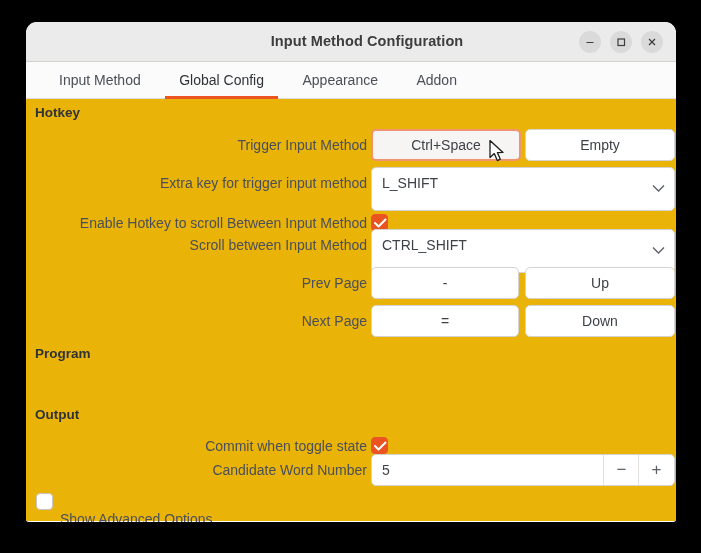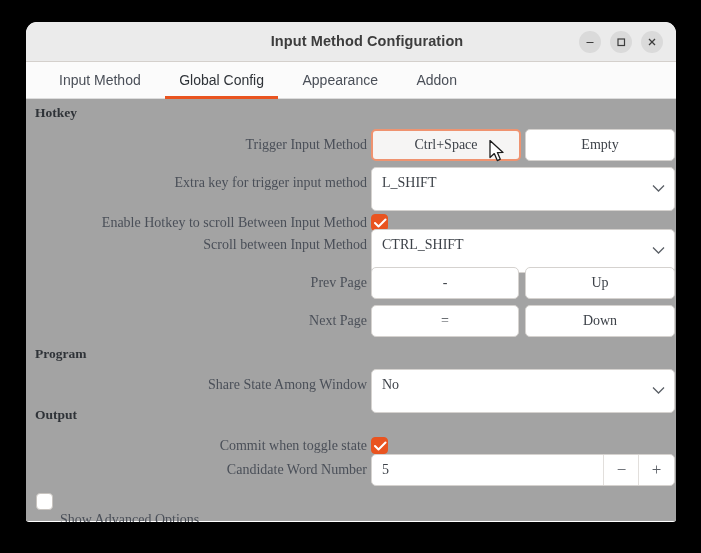--- a/index.html
+++ b/index.html
@@ -91,23 +91,22 @@
     left: 3px; right: 3px;
     bottom: 0;
     height: 3px;
     background: #e95420;
   }
 
   
   #content {
     position: relative;
     height: 422px;
-    background: #a3a3a3;
+    background: #eab308;
     padding: 0;
-    font-family: Liberation Serif, serif;
   }
 
   .section-head {
     position: absolute;
     left: 9px;
     font-size: 13.5px;
     font-weight: bold;
     color: #2f3338;
   }
 
@@ -326,33 +325,20 @@
     <div class="row" style="top:206px;">
       <div class="label-col">
         <div class="row-label">Next Page</div>
       </div>
       <div class="btn ctl" style="width:148px;">=</div>
       <div class="btn" style="position:absolute;left:499px;width:150px;">Down</div>
     </div>
 
     <div class="section-head" style="top:247px;">Program</div>
 
-    <div class="row" style="top:270px;">
-      <div class="label-col">
-        <div class="row-label">Share State Among Window</div>
-      </div>
-      <div class="combo ctl" style="width:304px;">
-        <div class="combo-val">No</div>
-        <span class="chev">
-          <svg width="13" height="9" viewBox="0 0 13 9">
-            <polyline points="1,1.5 6.5,7 12,1.5" fill="none" stroke="#5a5f66" stroke-width="1.3"></polyline>
-          </svg>
-        </span>
-      </div>
-    </div>
 
     <div class="section-head" style="top:308px;">Output</div>
 
     <div class="row" style="top:331px;">
       <div class="label-col">
         <div class="row-label">Commit when toggle state</div>
       </div>
       <div class="chk on ctl" style="top:7px;">
         <svg width="13" height="11" viewBox="0 0 13 11">
           <polyline points="1,5 4.5,8.5 11.5,1.5" fill="none" stroke="#ffffff" stroke-width="2" stroke-linecap="round" stroke-linejoin="round"></polyline>

